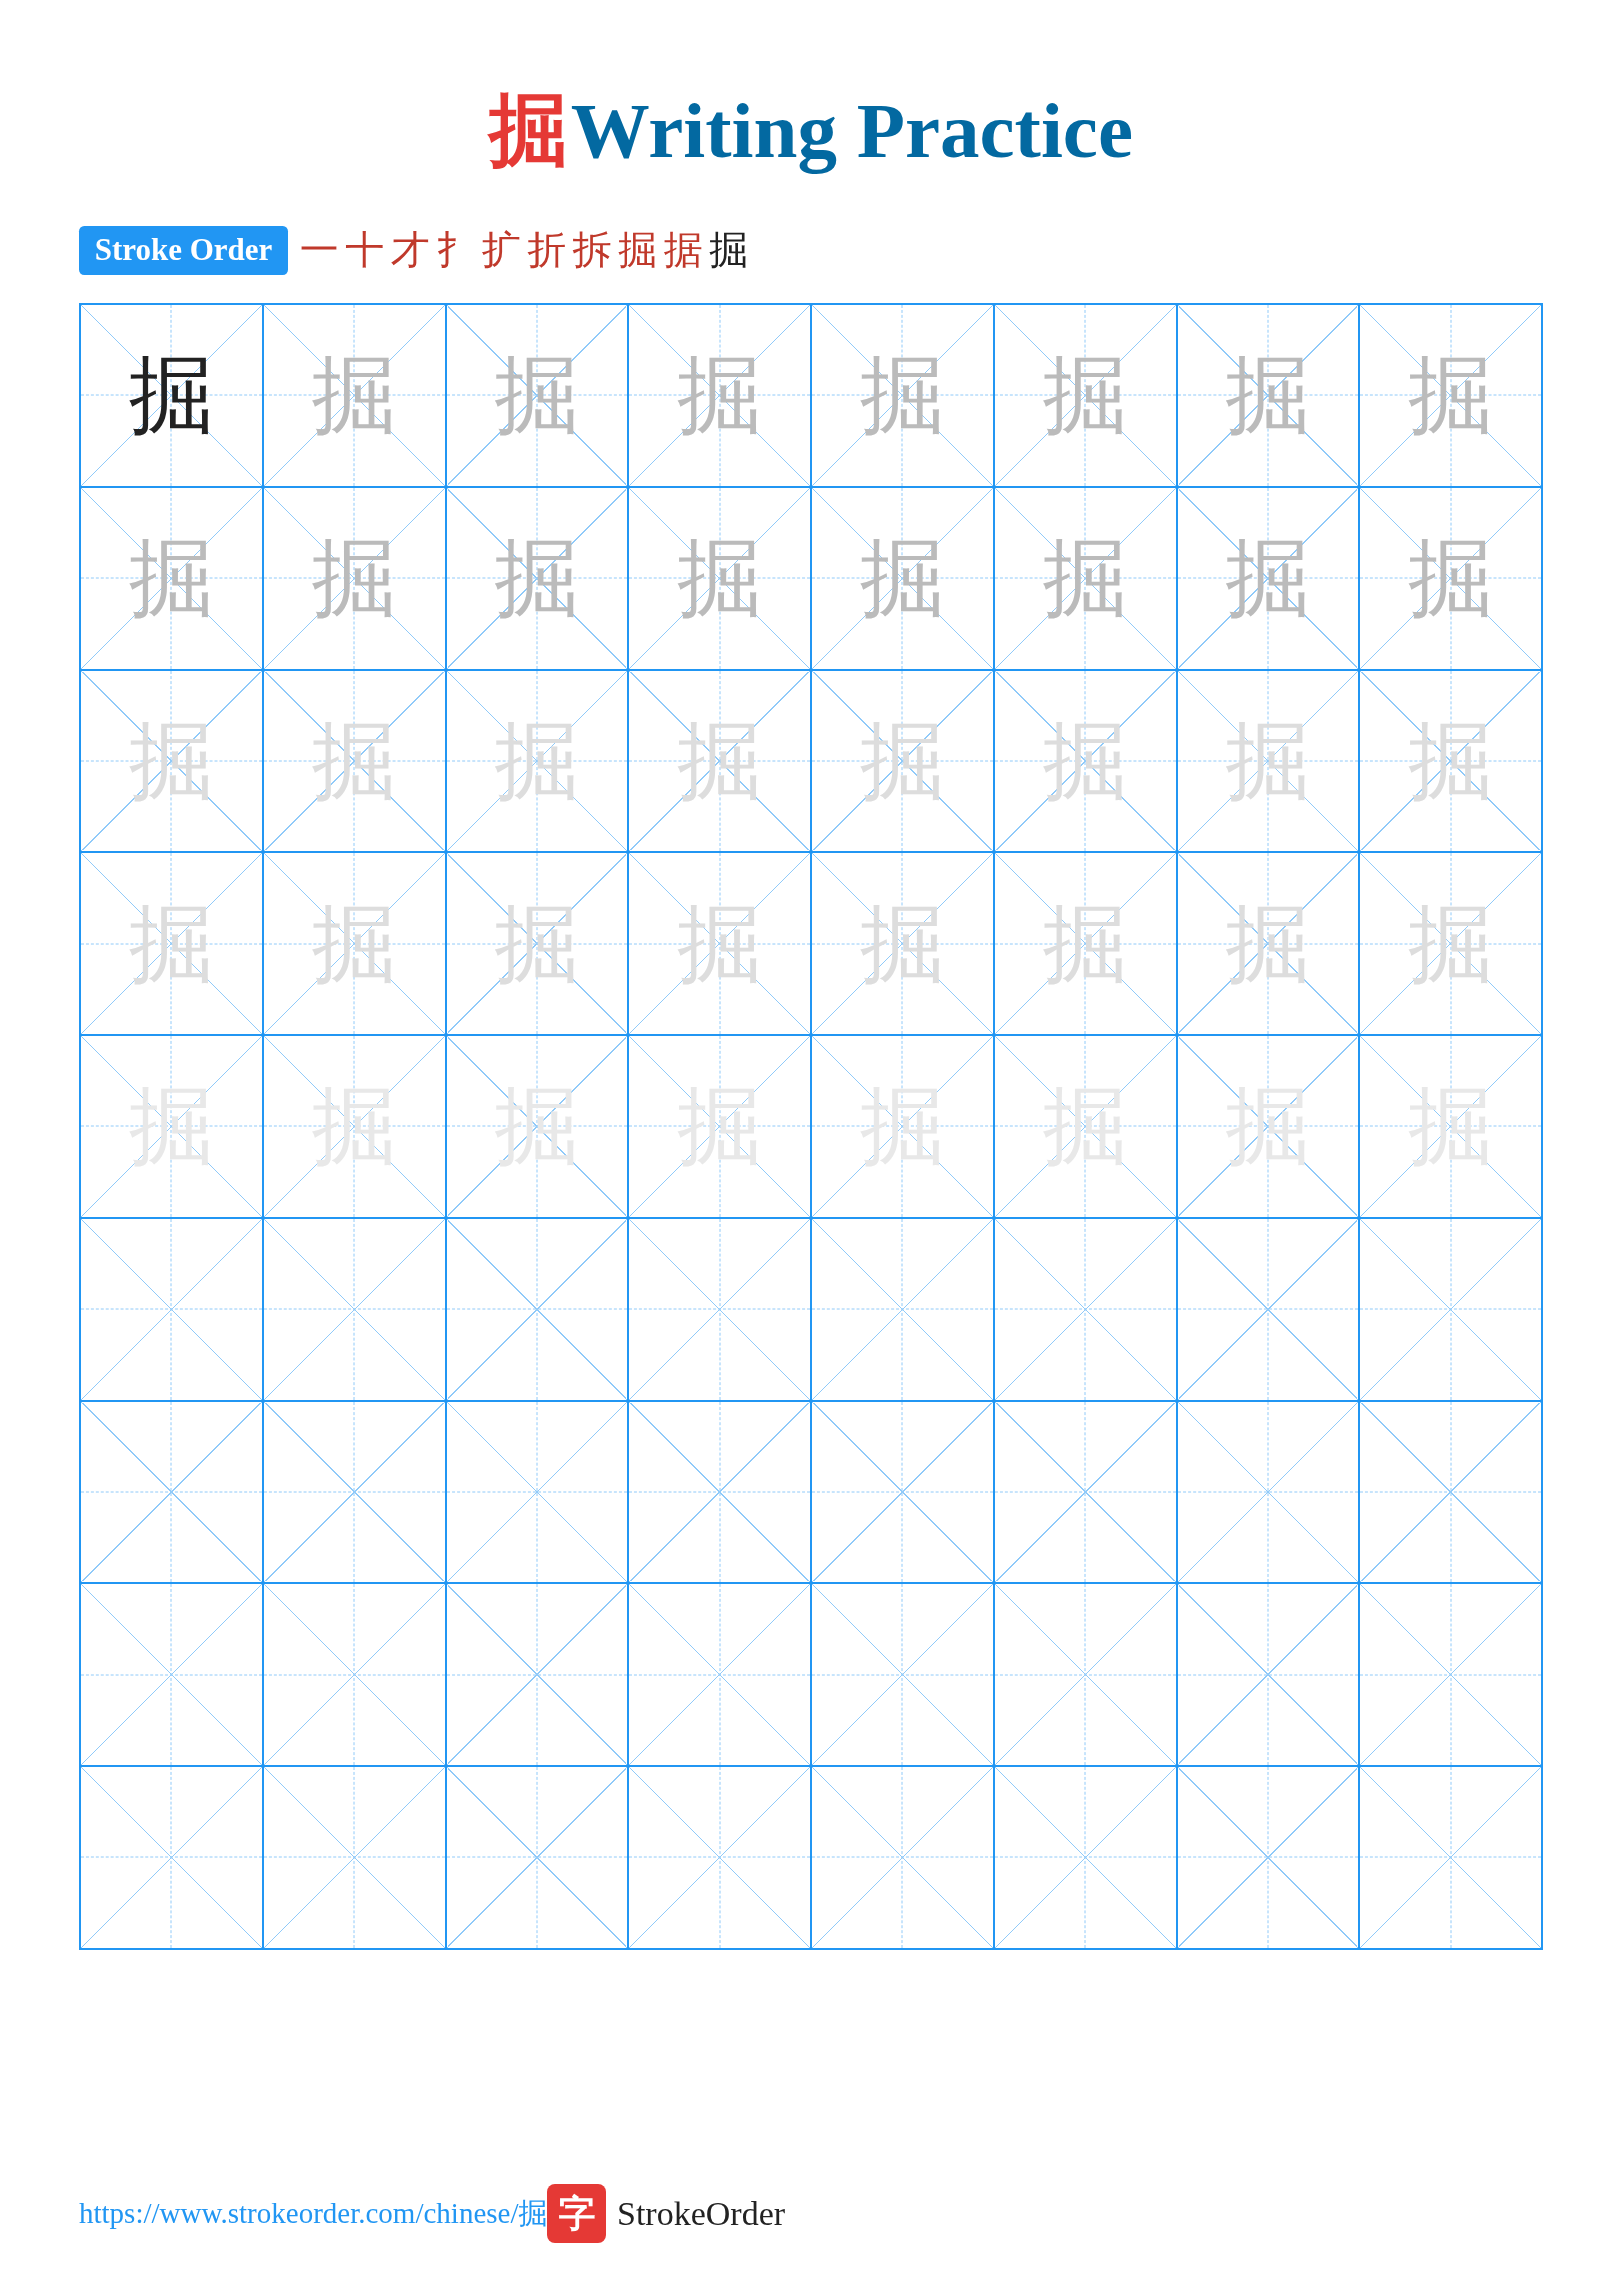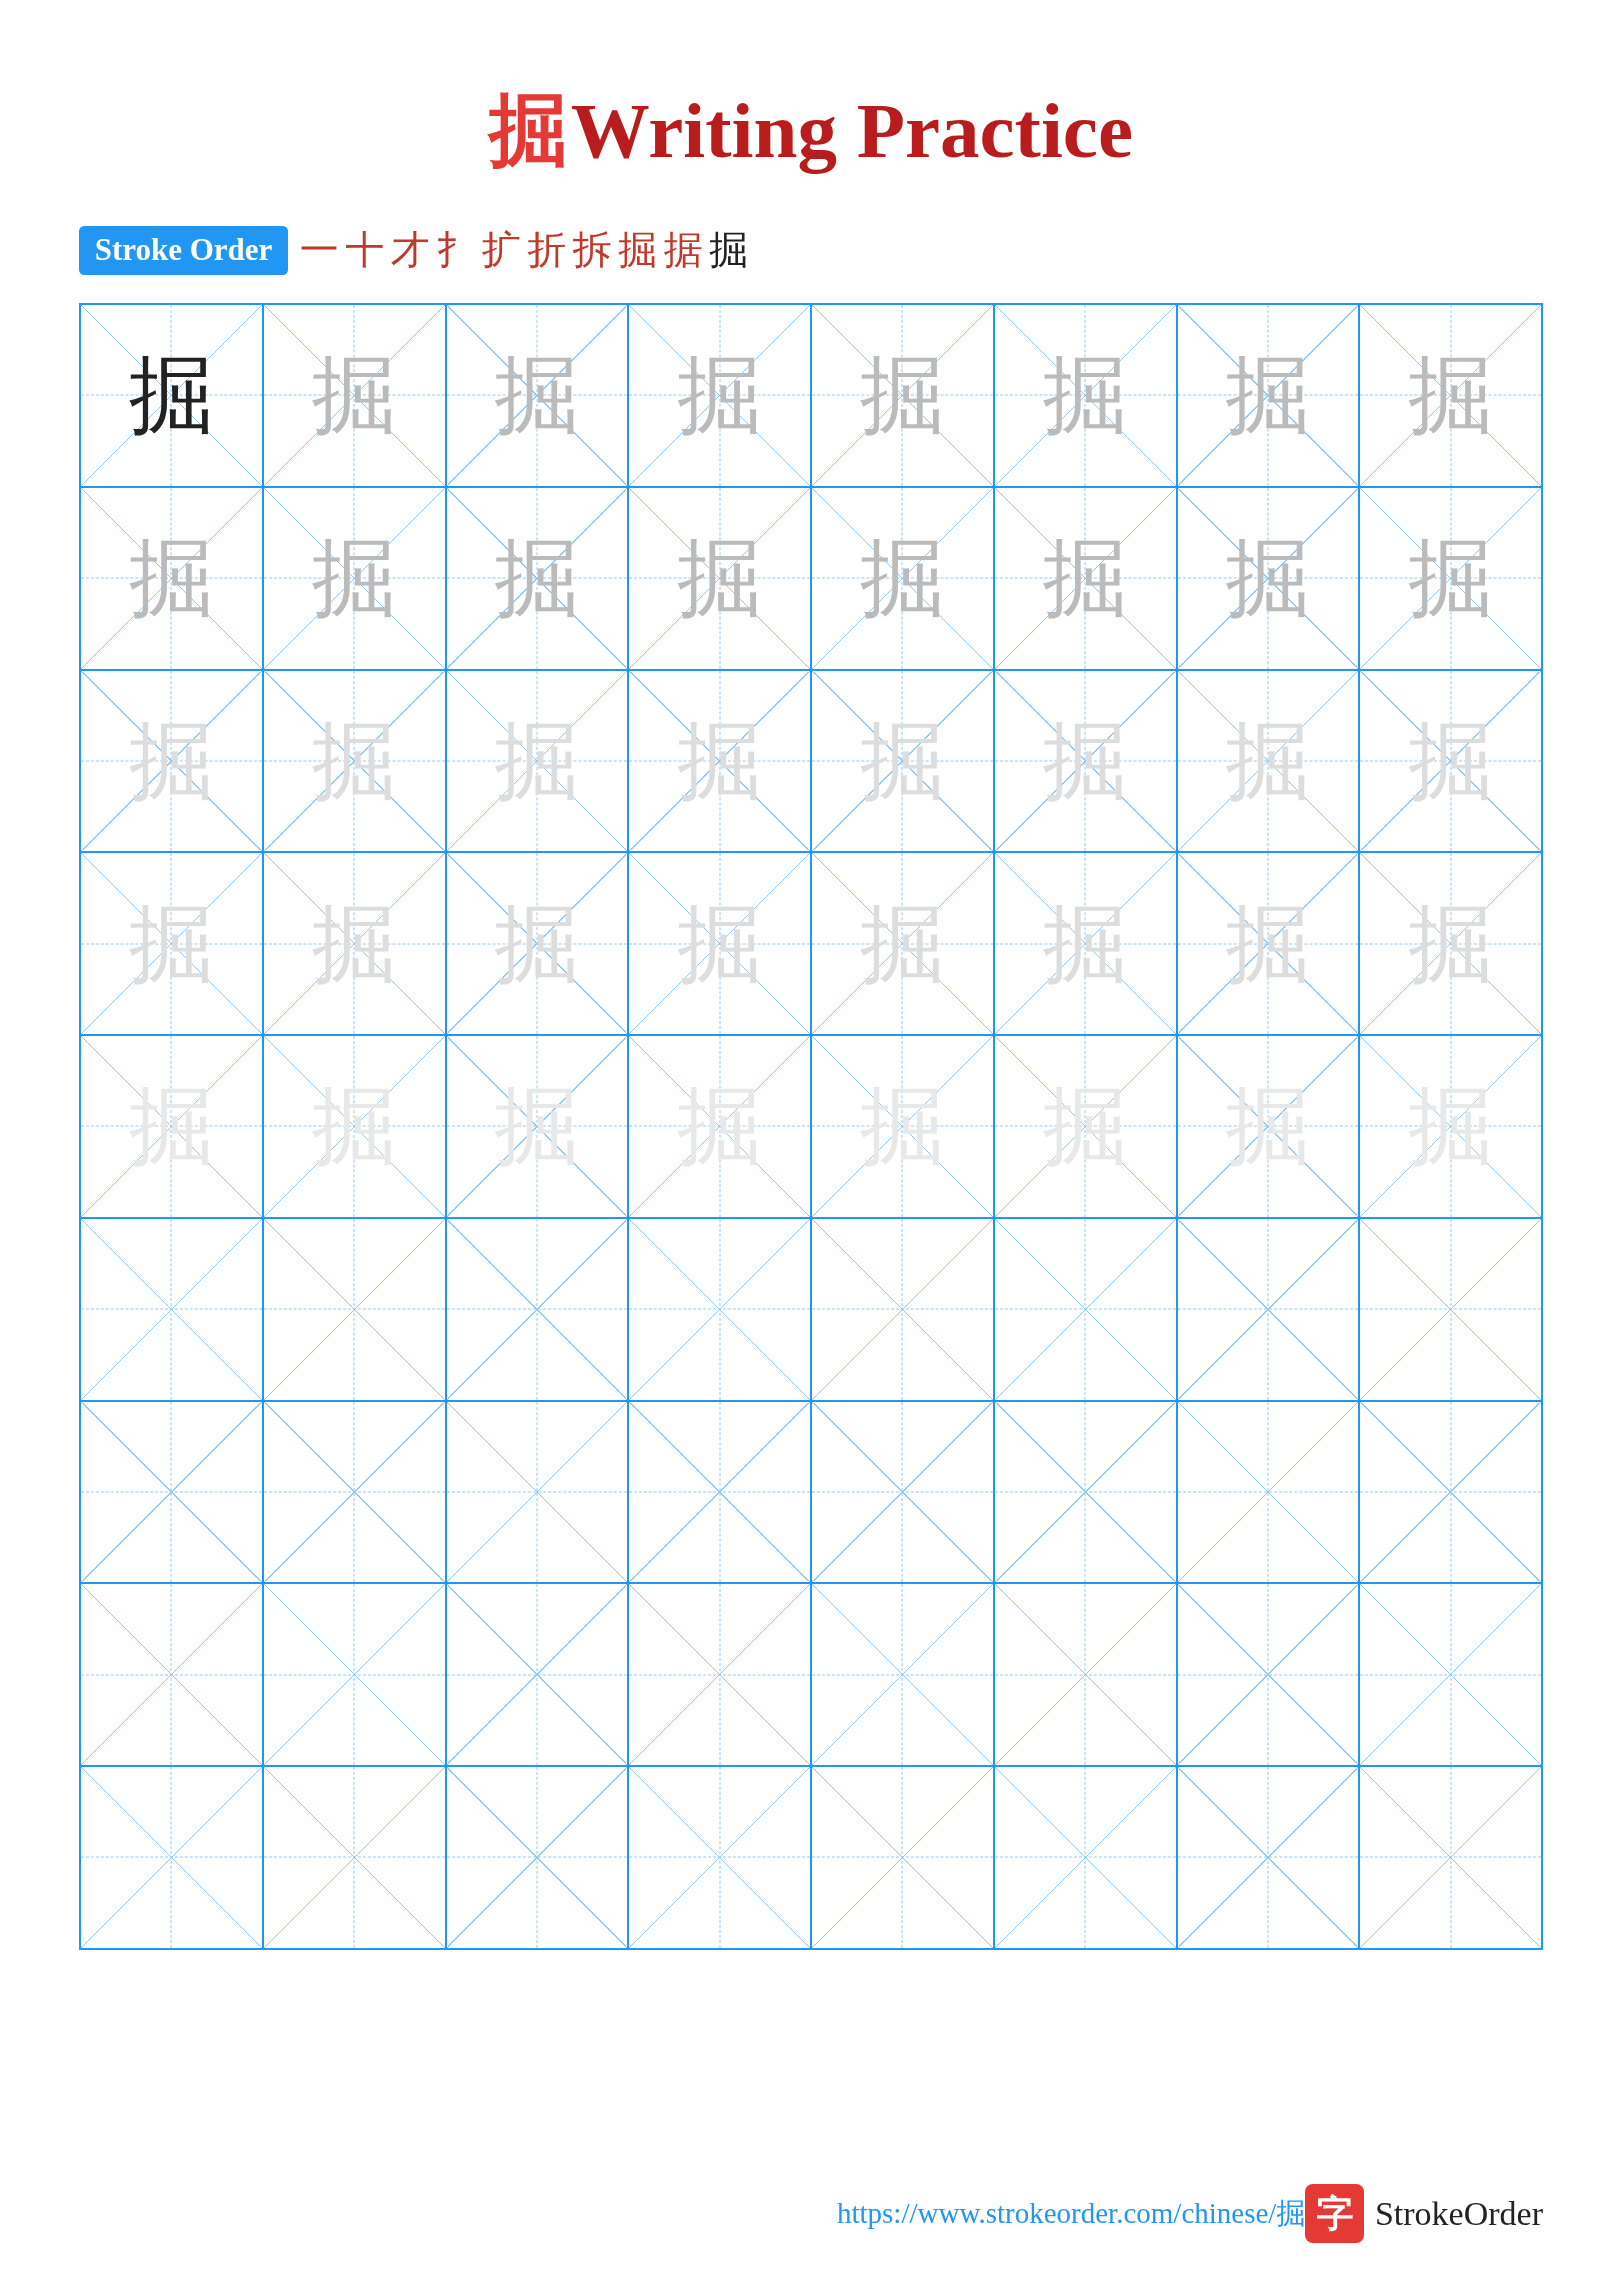--- a/index.html
+++ b/index.html
@@ -19,21 +19,21 @@
       margin-top: 26px;
     }
 
     .title-char {
       color: #e53935;
       font-size: 79px;
       font-weight: bold;
     }
 
     .title-text {
-      color: #b91c1c;
+      color: #0369a1;
       font-size: 79px;
       font-weight: bold;
     }
 
     .stroke-order-row {
       display: flex;
       align-items: center;
       margin-bottom: 26px;
       gap: 11.8px;
     }
@@ -146,21 +146,21 @@
       color: #e8e8e8;
     }
 
     .footer {
       position: absolute;
       bottom: 52px;
       left: 79px;
       right: 79px;
       display: flex;
       align-items: center;
-      justify-content: flex-end;
+      justify-content: flex-start;
     }
 
     .footer-url {
       color: #2196F3;
       font-size: 29px;
       text-decoration: none;
     }
 
     .footer-logo {
       display: flex;

